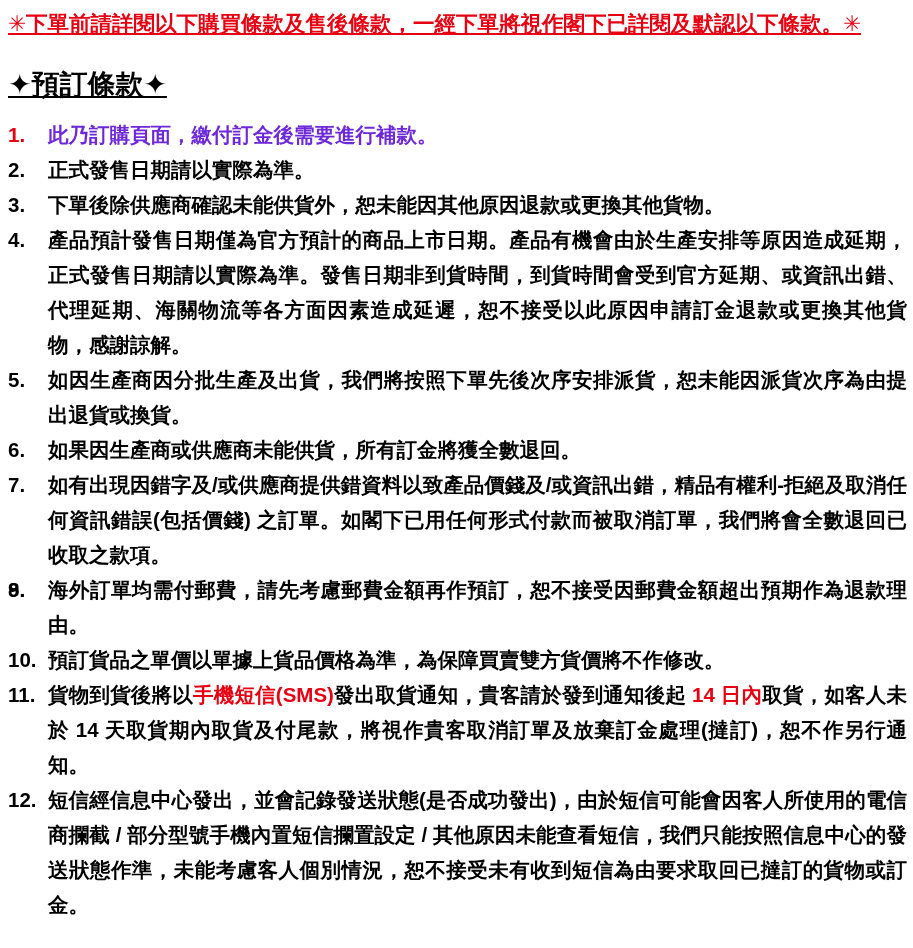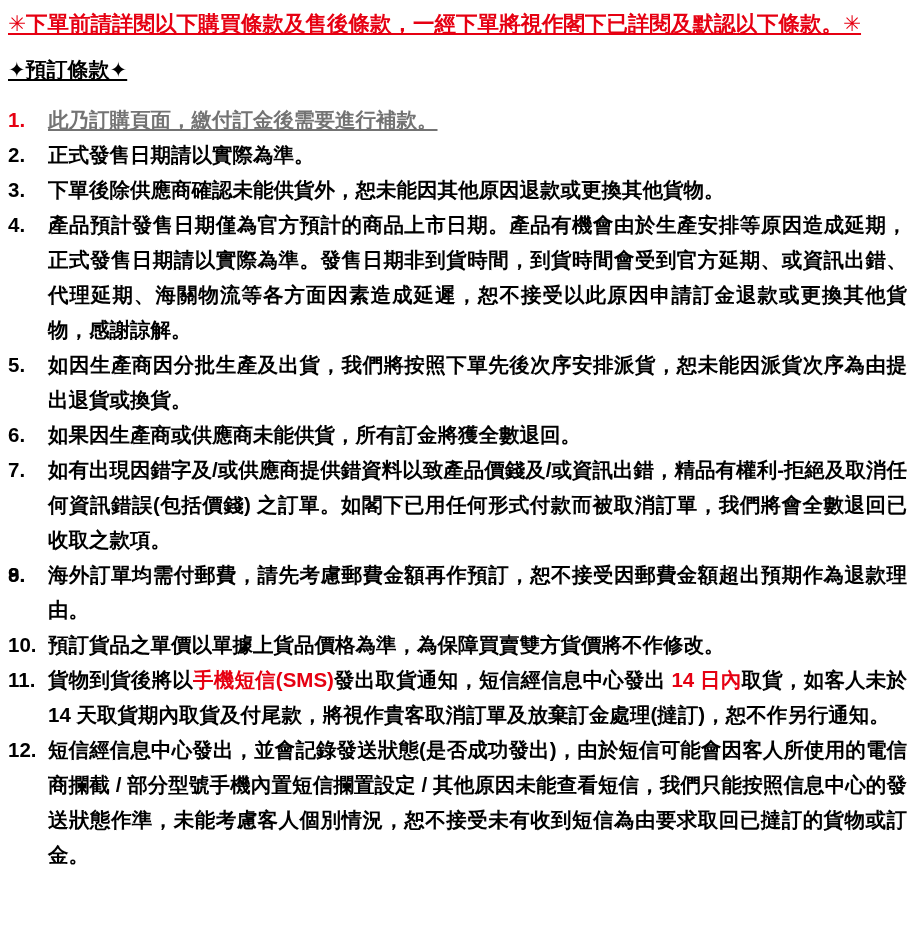--- a/index.html
+++ b/index.html
@@ -17,48 +17,48 @@
     font-weight: bold;
     color: #000000;
     font-size: 20.5px;
     line-height: 35px;
   }
   .notice-title {
     color: #e60012;
     text-decoration: underline;
     font-size: 21.5px;
     line-height: 32px;
-    margin-bottom: 15px;
+    margin-bottom: 30px;
     letter-spacing: 0px;
   }
   .section-heading {
     color: #000000;
     text-decoration: underline;
-    font-size: 21px;
+    font-size: 28px;
     line-height: 30px;
     margin-bottom: 17px;
   }
   ol.terms {
     list-style: none;
     margin: 0;
     padding: 0;
   }
   ol.terms li {
     position: relative;
     padding-left: 40px;
     text-align: justify;
   }
   ol.terms li .num {
     position: absolute;
     left: 0;
     top: 0;
     width: 38px;
   }
   .seg-normal { color: #000000; }
-  .seg-red { color: #737373; text-decoration: underline; }
+  .seg-red { color: #6d28d9; }
   .seg-red-underline {
     color: #e60012;
   }
   .item-red .num { color: #e60012; }
 </style>
 </head>
 <body>
 
 <div class="page">
   <div class="notice-title">✳下單前請詳閱以下購買條款及售後條款，一經下單將視作閣下已詳閱及默認以下條款。✳</div>
@@ -69,16 +69,16 @@
       <li class="item-red"><span class="num">1.</span><span class="txt"><span class="seg-red">此乃訂購頁面，繳付訂金後需要進行補款。</span></span></li>
       <li><span class="num">2.</span><span class="txt"><span class="seg-normal">正式發售日期請以實際為準。</span></span></li>
       <li><span class="num">3.</span><span class="txt"><span class="seg-normal">下單後除供應商確認未能供貨外，恕未能因其他原因退款或更換其他貨物。</span></span></li>
       <li><span class="num">4.</span><span class="txt"><span class="seg-normal">產品預計發售日期僅為官方預計的商品上市日期。產品有機會由於生產安排等原因造成延期，正式發售日期請以實際為準。發售日期非到貨時間，到貨時間會受到官方延期、或資訊出錯、代理延期、海關物流等各方面因素造成延遲，恕不接受以此原因申請訂金退款或更換其他貨物，感謝諒解。</span></span></li>
       <li><span class="num">5.</span><span class="txt"><span class="seg-normal">如因生產商因分批生產及出貨，我們將按照下單先後次序安排派貨，恕未能因派貨次序為由提出退貨或換貨。</span></span></li>
       <li><span class="num">6.</span><span class="txt"><span class="seg-normal">如果因生產商或供應商未能供貨，所有訂金將獲全數退回。</span></span></li>
       <li><span class="num">7.</span><span class="txt"><span class="seg-normal">如有出現因錯字及/或供應商提供錯資料以致產品價錢及/或資訊出錯，精品有權利-拒絕及取消任何資訊錯誤(包括價錢) 之訂單。如閣下已用任何形式付款而被取消訂單，我們將會全數退回已收取之款項。</span></span></li>
       <li><span class="num">8.</span></li>
       <li><span class="num">9.</span><span class="txt"><span class="seg-normal">海外訂單均需付郵費，請先考慮郵費金額再作預訂，恕不接受因郵費金額超出預期作為退款理由。</span></span></li>
       <li><span class="num">10.</span><span class="txt"><span class="seg-normal">預訂貨品之單價以單據上貨品價格為準，為保障買賣雙方貨價將不作修改。</span></span></li>
-      <li><span class="num">11.</span><span class="txt"><span class="seg-normal">貨物到貨後將以</span><span class="seg-red-underline">手機短信(SMS)</span><span class="seg-normal">發出取貨通知，短信經信息中心發出 </span><span class="seg-red-underline">14 日內</span><span class="seg-normal">取貨，如客人未於 14 天取貨期內取貨及付尾款，將視作貴客取消訂單及放棄訂金處理(撻訂)，恕不作另行通知。</span></span></li>
+      <li><span class="num">11.</span><span class="txt"><span class="seg-normal">貨物到貨後將以</span><span class="seg-red-underline">手機短信(SMS)</span><span class="seg-normal">發出取貨通知，貴客請於發到通知後起 </span><span class="seg-red-underline">14 日內</span><span class="seg-normal">取貨，如客人未於 14 天取貨期內取貨及付尾款，將視作貴客取消訂單及放棄訂金處理(撻訂)，恕不作另行通知。</span></span></li>
       <li><span class="num">12.</span><span class="txt"><span class="seg-normal">短信經信息中心發出，並會記錄發送狀態(是否成功發出)，由於短信可能會因客人所使用的電信商攔截 / 部分型號手機內置短信攔置設定 / 其他原因未能查看短信，我們只能按照信息中心的發送狀態作準，未能考慮客人個別情況，恕不接受未有收到短信為由要求取回已撻訂的貨物或訂金。</span></span></li>
     </ol>
 </div>
 
 </body></html>

